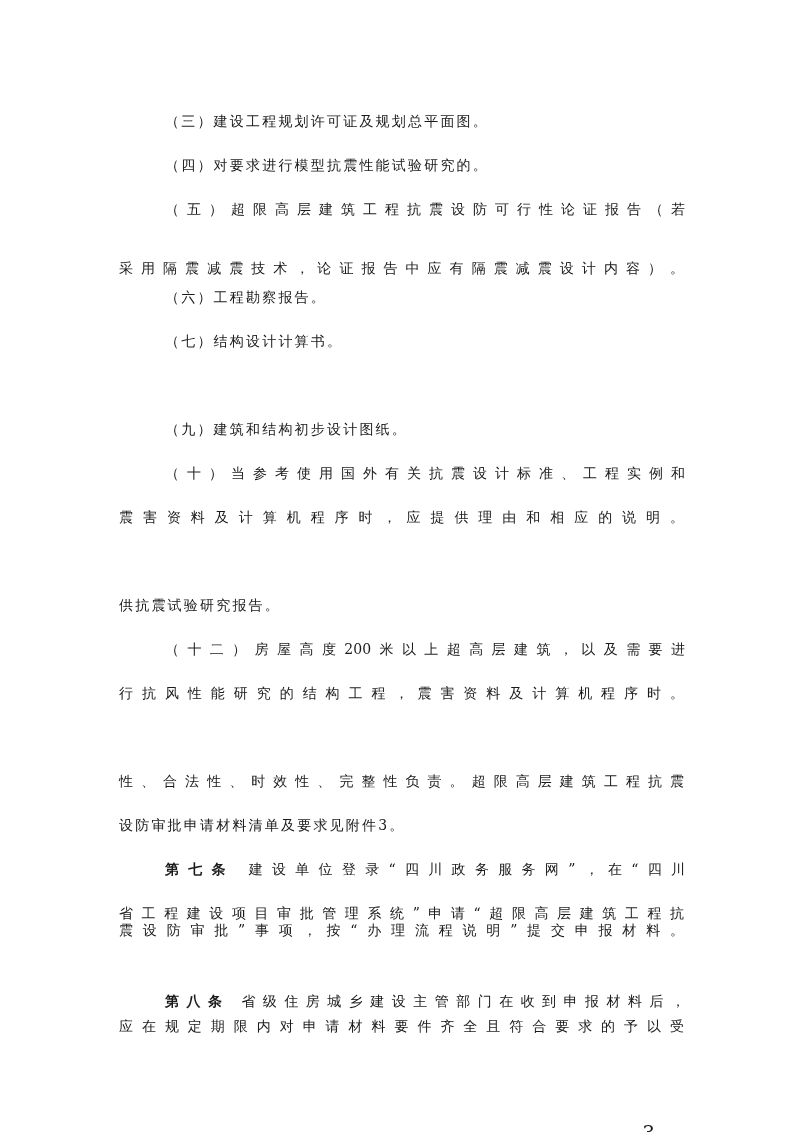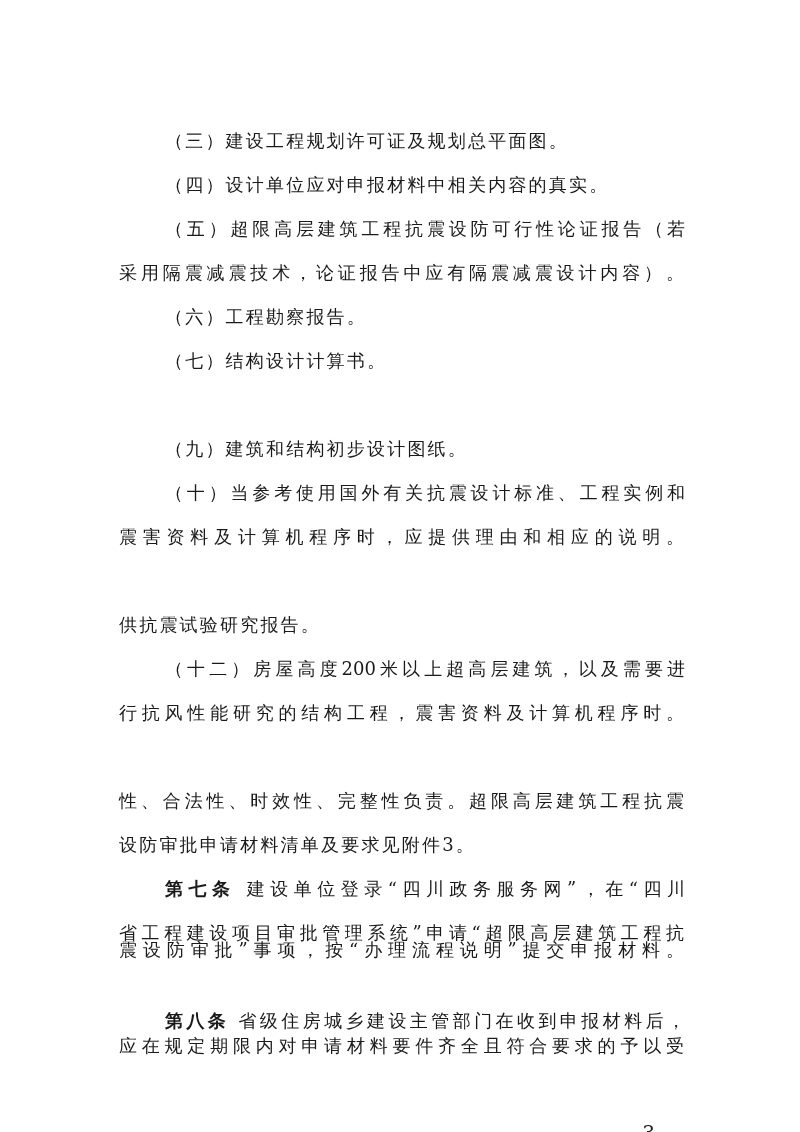--- a/index.html
+++ b/index.html
@@ -19,26 +19,25 @@
       position: absolute;
       left: 0;
       top: 0;
       width: 800px;
       height: 1132px;
     }
     .line {
       position: absolute;
       left: 119px;
       width: 565px;
-      font-size: 18px;
+      font-size: 14px;
       line-height: 28px;
       height: 28px;
       white-space: nowrap;
       letter-spacing: 2.2px;
-      margin-top: 20px;
     }
     .indent { left: 165px; width: 520px; }
     .justify {
       text-align: justify;
       text-align-last: justify;
       letter-spacing: 0;
     }
     .bold { font-weight: bold; }
     .page-number {
       position: absolute;
@@ -49,23 +48,23 @@
       letter-spacing: 1px;
       white-space: nowrap;
     }
   </style>
 </head>
 <body>
 
 <div class="page">
 
   <div class="line indent" style="top:107px">（三）建设工程规划许可证及规划总平面图。</div>
-  <div class="line indent" style="top:151px">（四）设计单位应对申报材料中相关内容的真实。</div>
+  <div class="line indent" style="top:151px">（四）对要求进行模型抗震性能试验研究的。</div>
   <div class="line indent justify" style="top:195px">（五）超限高层建筑工程抗震设防可行性论证报告（若</div>
-  <div class="line justify" style="top:239px">采用隔震减震技术，论证报告中应有隔震减震设计内容）。</div>
+  <div class="line justify" style="top:254px">采用隔震减震技术，论证报告中应有隔震减震设计内容）。</div>
   <div class="line indent" style="top:283px">（六）工程勘察报告。</div>
   <div class="line indent" style="top:327px">（七）结构设计计算书。</div>
   <div class="line indent" style="top:415px">（九）建筑和结构初步设计图纸。</div>
   <div class="line indent justify" style="top:459px">（十）当参考使用国外有关抗震设计标准、工程实例和</div>
   <div class="line justify" style="top:503px">震害资料及计算机程序时，应提供理由和相应的说明。</div>
   <div class="line" style="top:591px">供抗震试验研究报告。</div>
   <div class="line indent justify" style="top:635px">（十二）房屋高度200米以上超高层建筑，以及需要进</div>
   <div class="line justify" style="top:679px">行抗风性能研究的结构工程，震害资料及计算机程序时。</div>
   <div class="line justify" style="top:767px">性、合法性、时效性、完整性负责。超限高层建筑工程抗震</div>
   <div class="line" style="top:811px">设防审批申请材料清单及要求见附件3。</div>

